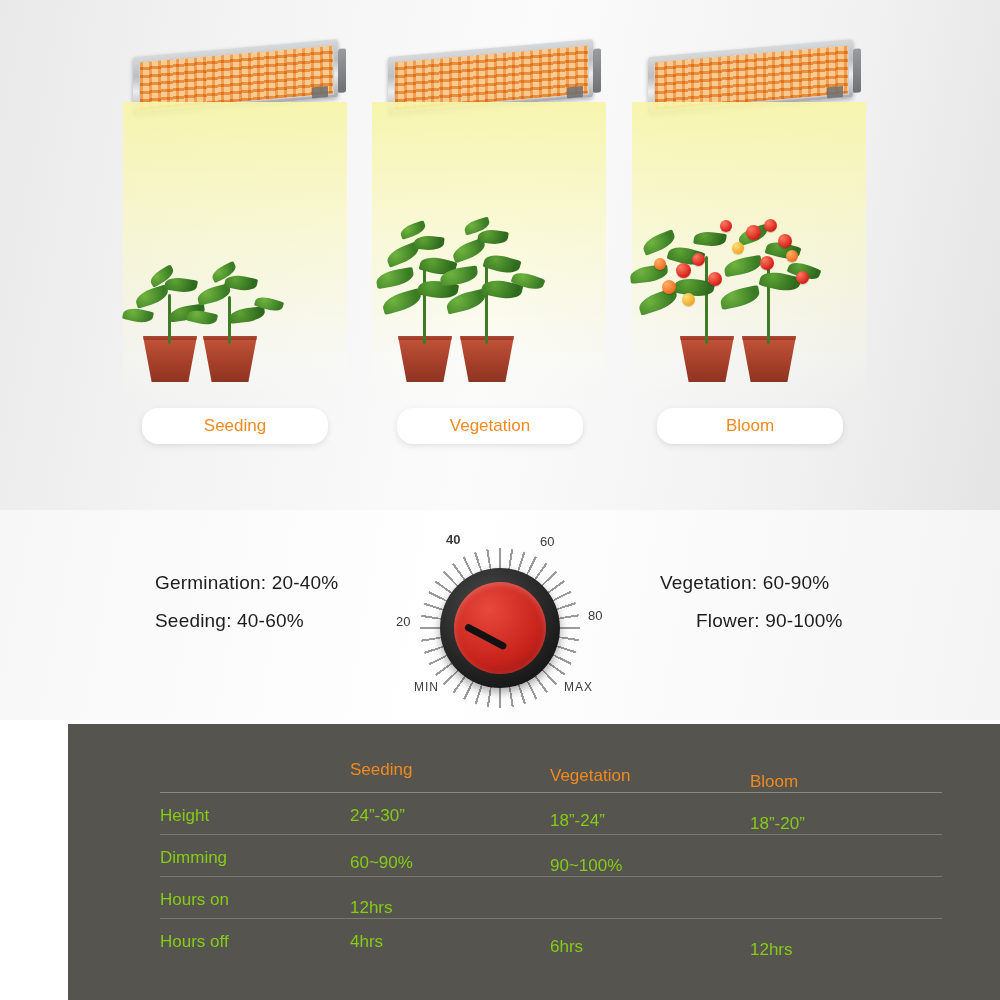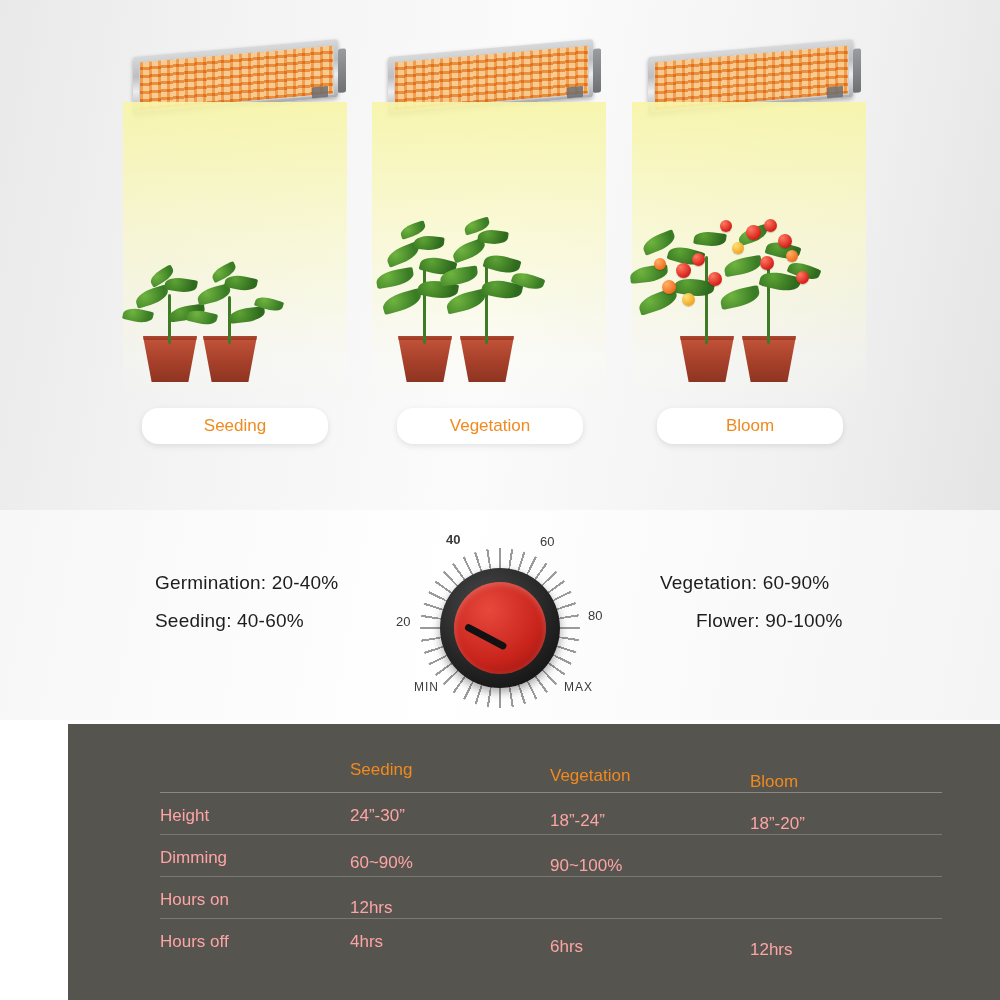--- a/index.html
+++ b/index.html
@@ -137,21 +137,21 @@
 
   
   .table-panel{
     position:absolute;left:68px;top:724px;width:932px;height:276px;
     background:#56544f;
   }
   .tbl{position:absolute;left:92px;top:22px;width:782px;}
   .tbl-row{display:flex;align-items:flex-end;height:41px;border-bottom:1px solid #7a7873;}
   .tbl-row.head{border-bottom:1px solid #8a8882;height:46px;}
   .tbl-row.last{border-bottom:none;}
-  .cell{color:#fca5a5;font-size:17px;}
+  .cell{color:#84cc16;font-size:17px;}
   .c-label{width:190px;padding-bottom:8px;}
   .c-1{width:200px;padding-bottom:8px;}
   .c-2{width:200px;padding-bottom:3px;}
   .c-3{width:190px;padding-bottom:0px;}
   .head .cell{color:#f08a1e;font-size:17px;}
   .head .c-1{padding-bottom:12px;}
   .head .c-2{padding-bottom:6px;}
   .head .c-3{padding-bottom:0px;}
 </style>
 </head>

